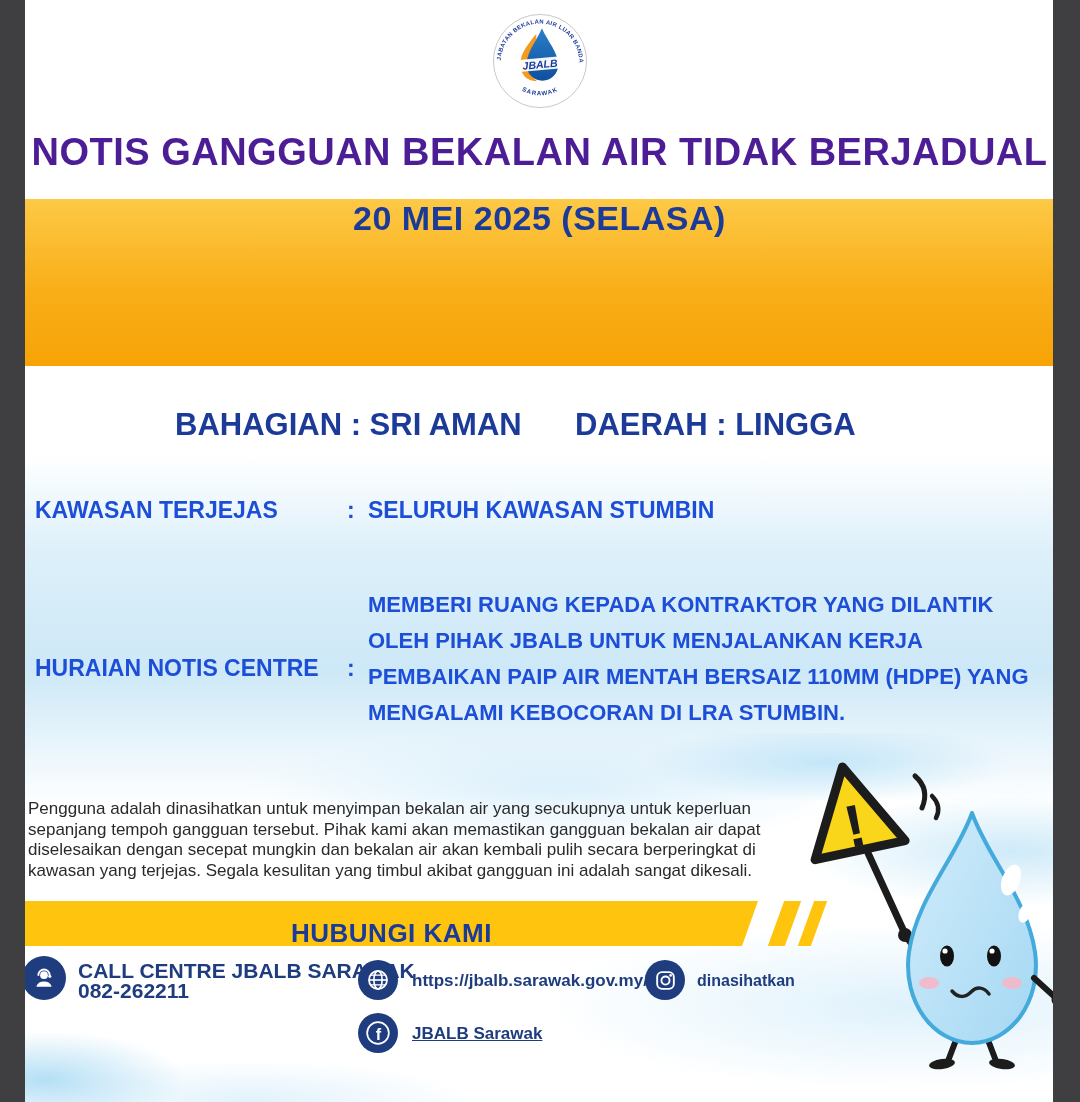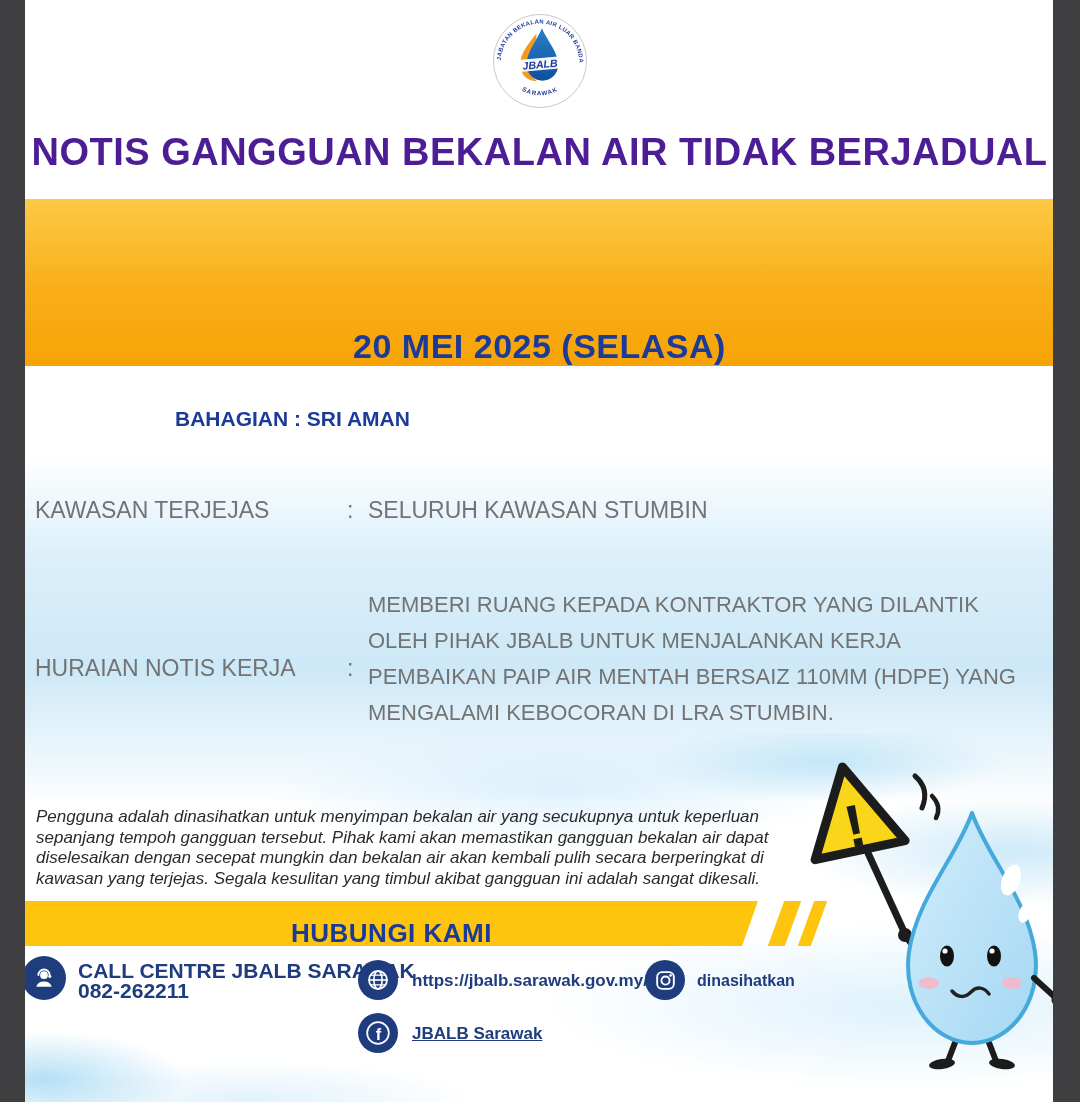--- a/index.html
+++ b/index.html
@@ -11,49 +11,49 @@
   .side-bar.left{left:0;width:25px;}
   .side-bar.right{right:0;width:27px;}
 
   .logo{position:absolute;left:492px;top:12px;width:96px;height:98px;z-index:3;}
 
   .title{position:absolute;left:25px;width:1029px;top:131px;text-align:center;
          font-size:38px;font-weight:bold;color:#4c1d95;letter-spacing:.5px;z-index:2;}
 
   .orange-banner{position:absolute;left:25px;width:1029px;top:199px;height:167px;
          background:linear-gradient(180deg,#fdc946 0%,#f9ae18 55%,#f7a306 100%);
-         display:flex;flex-direction:column;justify-content:flex-end;align-items:center;gap:6px;z-index:1;}
+         display:flex;flex-direction:column;justify-content:flex-start;align-items:center;gap:6px;z-index:1;}
   .orange-banner .line{font-size:34px;font-weight:bold;color:#1c3b99;letter-spacing:.5px;}
 
-  .region-label{position:absolute;top:407px;font-size:21px;font-weight:bold;color:#1c3b99;z-index:2;}
+  .region-label{position:absolute;top:407px;font-size:31px;font-weight:bold;color:#1c3b99;z-index:2;}
   .bahagian{left:175px;}
   .daerah{left:575px;}
 
   .blue-section{position:absolute;left:25px;width:1029px;top:455px;height:345px;z-index:0;
          background:linear-gradient(180deg,rgba(255,255,255,0) 0%,#ddf0fa 28%,#cde8f7 62%,rgba(236,247,253,0.15) 100%);}
 
-  .info-label,.info-colon,.info-value{position:absolute;font-weight:normal;color:#737373;z-index:2;}
+  .info-label,.info-colon,.info-value{position:absolute;font-weight:bold;color:#1d4ed8;z-index:2;}
   .kawasan-label{left:35px;top:497px;font-size:23px;}
   .kawasan-colon{left:347px;top:497px;font-size:23px;}
   .kawasan-value{left:368px;top:497px;font-size:23px;text-align:right;}
   .huraian-label{left:35px;top:655px;font-size:23px;}
   .huraian-colon{left:347px;top:655px;font-size:23px;}
   .huraian-value{left:368px;top:587px;width:662px;font-size:22px;line-height:36px;}
 
   .splash-band{position:absolute;left:25px;right:27px;top:733px;height:369px;z-index:1;pointer-events:none;
      background:
        radial-gradient(ellipse 260px 55px at 78% 8%,  rgba(173,221,246,.65), rgba(173,221,246,0) 70%),
        radial-gradient(ellipse 430px 85px at 52% 15%, rgba(198,231,250,.55), rgba(198,231,250,0) 70%),
        radial-gradient(ellipse 300px 80px at 96% 32%, rgba(166,217,244,.55), rgba(166,217,244,0) 70%),
        radial-gradient(ellipse 520px 120px at 86% 74%, rgba(190,228,248,.5),  rgba(190,228,248,0) 70%),
        radial-gradient(ellipse 200px 70px at 2% 94%,  rgba(140,206,240,.65), rgba(140,206,240,0) 70%),
        radial-gradient(ellipse 320px 60px at 22% 100%,rgba(205,233,250,.6),  rgba(205,233,250,0) 70%);}
 
-  .advisory{position:absolute;left:28px;top:799px;width:758px;margin:8px;z-index:2;
-         font-style:italic;font-size:17px;line-height:20.5px;color:#2a2a2a;}
+  .advisory{position:absolute;left:28px;top:799px;width:758px;margin:0;z-index:2;
+         font-size:17px;line-height:20.5px;color:#2a2a2a;}
 
   .contact-banner{position:absolute;left:25px;top:901px;width:733px;height:45px;background:#ffc40e;z-index:2;
          clip-path:polygon(0 0,100% 0,calc(100% - 16px) 100%,0 100%);
          display:flex;align-items:center;justify-content:center;}
   .contact-banner .heading{font-size:26px;font-weight:bold;color:#1c3b99;letter-spacing:.5px;margin-top:20px;}
   .stripe{position:absolute;top:901px;height:45px;background:#ffc40e;transform:skewX(-20deg);z-index:2;}
   .stripe.s1{left:776px;width:17px;}
   .stripe.s2{left:806px;width:13px;}
 
   .contact-icon{position:absolute;border-radius:50%;background:#1e3c7e;z-index:3;
@@ -103,28 +103,29 @@
     </svg>
   </div>
 
   <div class="title">NOTIS GANGGUAN BEKALAN AIR TIDAK BERJADUAL</div>
 
   <div class="orange-banner">
     <div class="line">20 MEI 2025 (SELASA)</div>
   </div>
 
   <div class="region-label bahagian">BAHAGIAN : SRI AMAN</div>
+  <div class="region-label daerah">DAERAH : LINGGA</div>
 
   <div class="blue-section"></div>
 
   <div class="info-label kawasan-label">KAWASAN TERJEJAS</div>
   <div class="info-colon kawasan-colon">:</div>
   <div class="info-value kawasan-value">SELURUH KAWASAN STUMBIN</div>
 
-  <div class="info-label huraian-label">HURAIAN NOTIS KERJA</div>
+  <div class="info-label huraian-label">HURAIAN NOTIS CENTRE</div>
   <div class="info-colon huraian-colon">:</div>
   <div class="info-value huraian-value">MEMBERI RUANG KEPADA KONTRAKTOR YANG DILANTIK OLEH PIHAK JBALB UNTUK MENJALANKAN KERJA PEMBAIKAN PAIP AIR MENTAH BERSAIZ 110MM (HDPE) YANG MENGALAMI KEBOCORAN DI LRA STUMBIN.</div>
 
   <div class="splash-band"></div>
 
   <p class="advisory">Pengguna adalah dinasihatkan untuk menyimpan bekalan air yang secukupnya untuk keperluan sepanjang tempoh gangguan tersebut. Pihak kami akan memastikan gangguan bekalan air dapat diselesaikan dengan secepat mungkin dan bekalan air akan kembali pulih secara berperingkat di kawasan yang terjejas. Segala kesulitan yang timbul akibat gangguan ini adalah sangat dikesali.</p>
 
   <div class="contact-banner">
     <span class="heading">HUBUNGI KAMI</span>
   </div>

